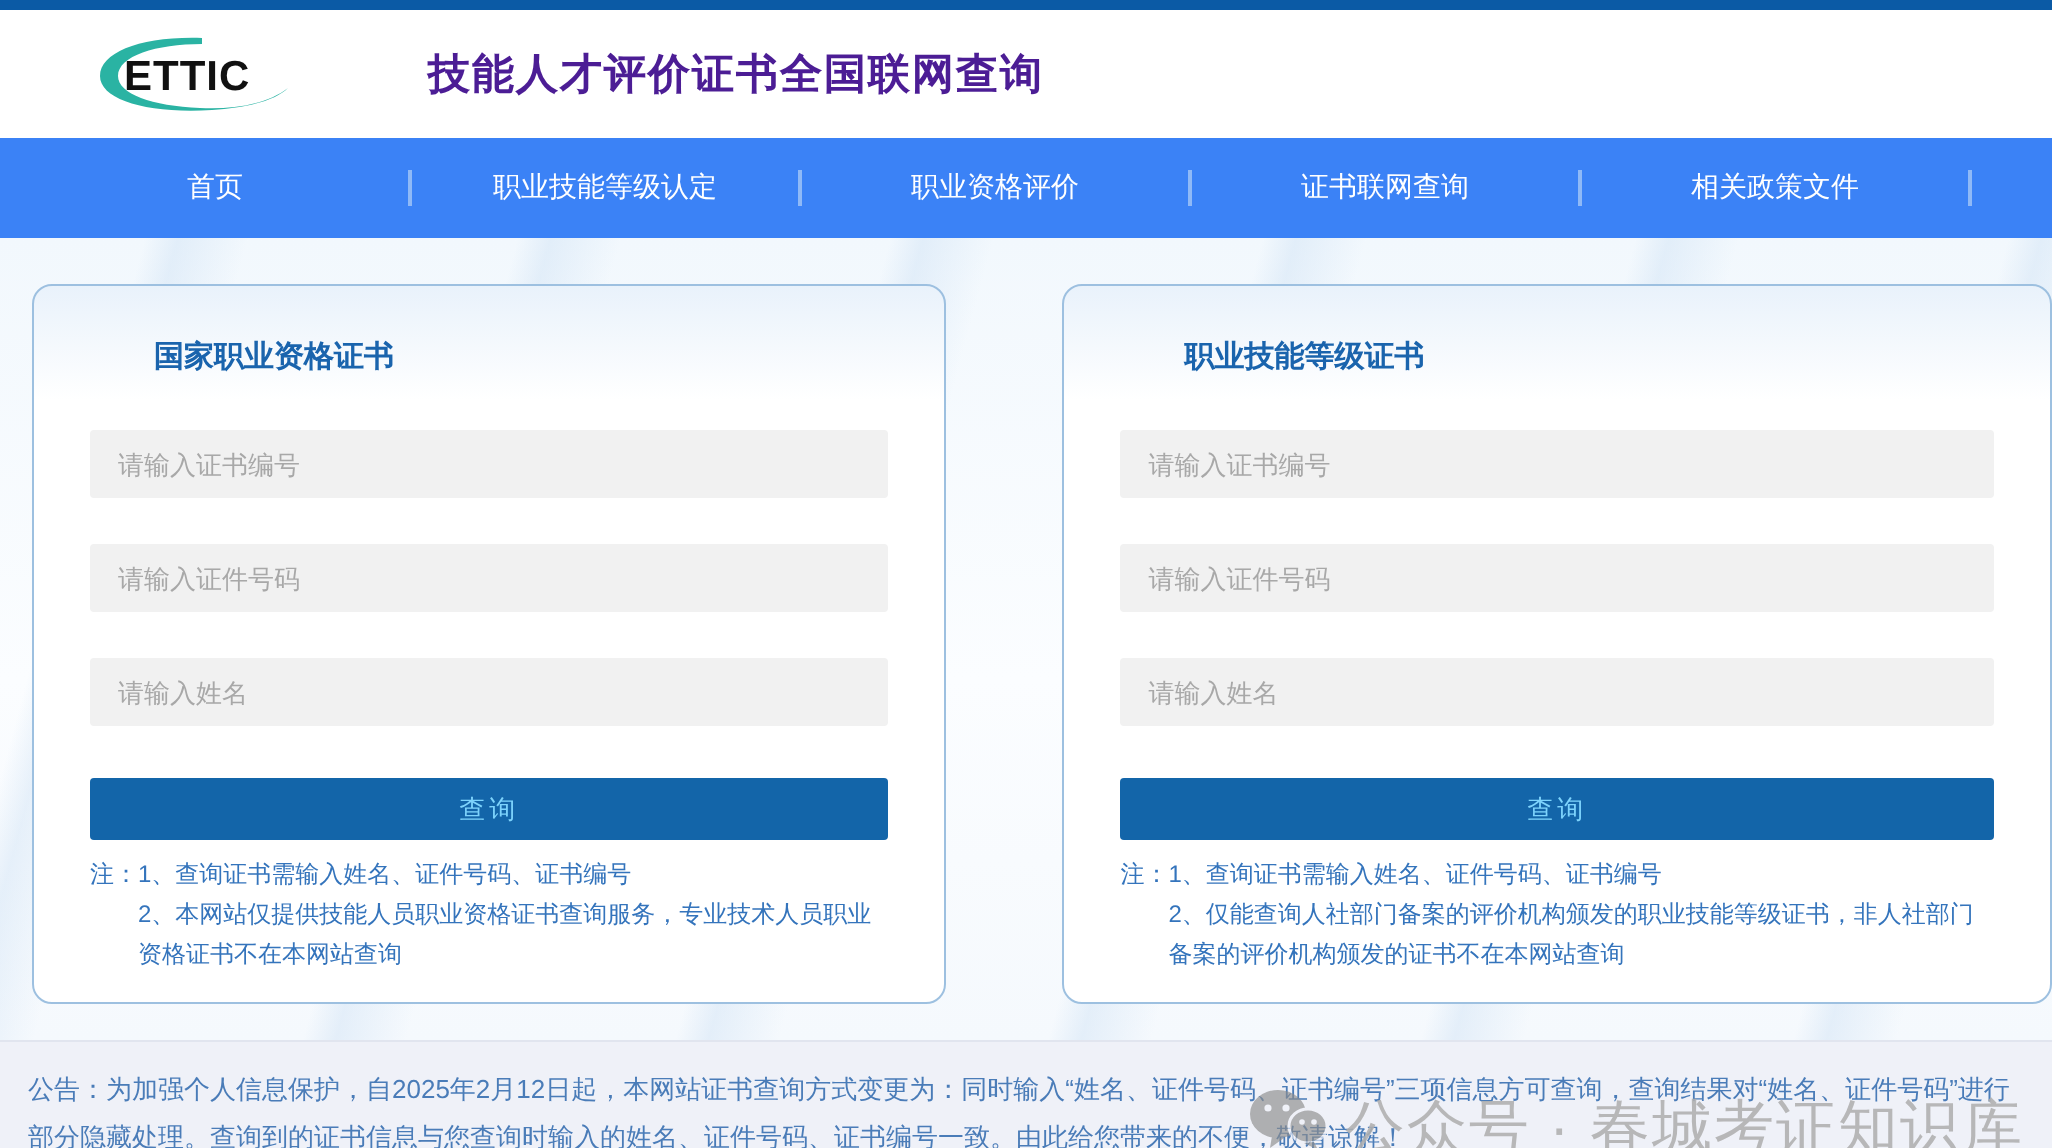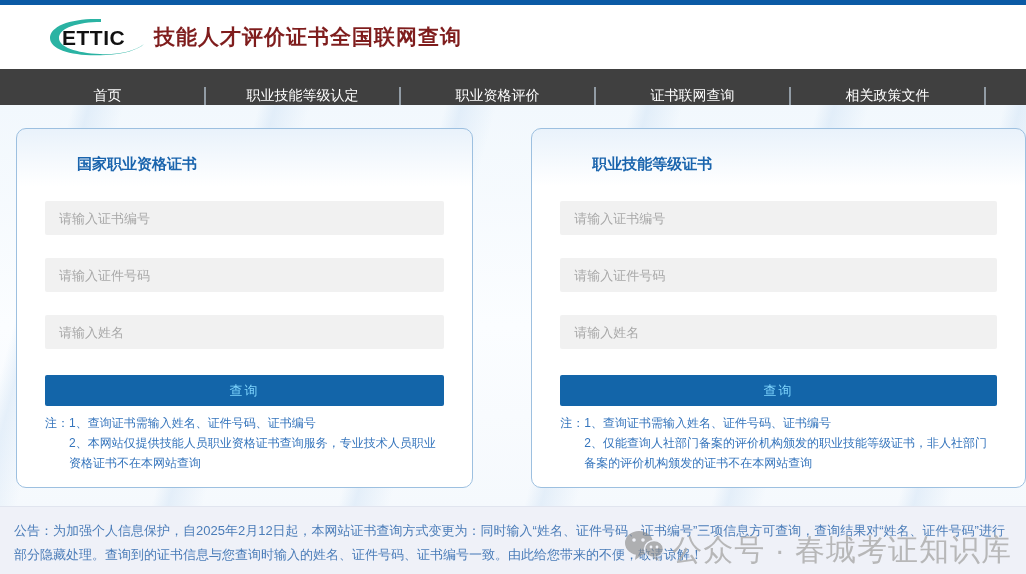--- a/index.html
+++ b/index.html
@@ -7,33 +7,33 @@
   body {
     font-family: "Liberation Sans", "DejaVu Sans", sans-serif;
     background: #ffffff;
     position: relative;
   }
 
   
   .top-bar { height: 5px; background: #0b5aa5; width: 100%; }
 
   
-  .header { height: 64px; background: #ffffff; display: flex; align-items: center; padding-left: 46px; }
+  .header { height: 64px; background: #ffffff; display: flex; align-items: center; padding-left: 46px; gap: 40px; }
   .logo { display: flex; align-items: center; cursor: pointer; }
   .logo svg { display: block; }
   .site-title {
-    margin-left: 4px;
+    margin-left: 24px;
     font-size: 21px;
     font-weight: bold;
-    color: #7f1d1d;
+    color: #4c1d95;
     letter-spacing: 1px;
   }
 
   
-  .nav { height: 36px; background: #404040; display: flex; align-items: flex-end; }
+  .nav { height: 50px; background: #3b82f6; display: flex; align-items: center; }
   .nav-lead { width: 11px; border-right: 2px solid rgba(214,231,247,0.55); }
   .nav-item {
     width: 195px;
     display: flex; align-items: center; justify-content: center;
     color: #ffffff; font-size: 14px;
     border-right: 2px solid rgba(214,231,247,0.55);
     cursor: pointer;
   }
   .nav-tail { flex: 1; }
 

